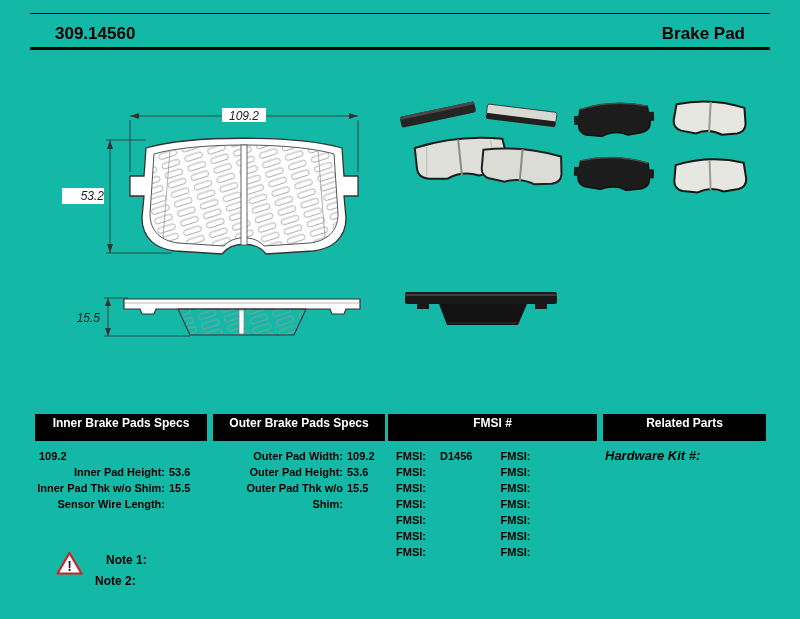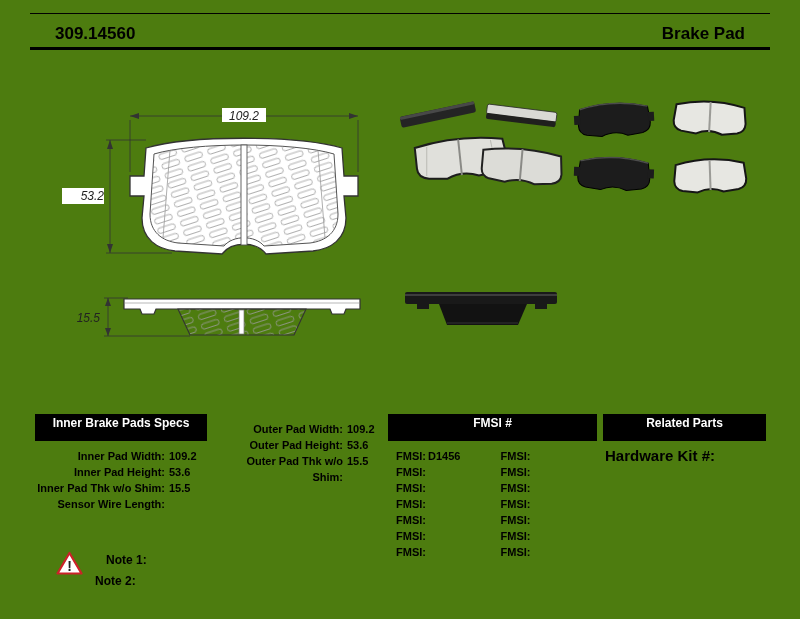--- a/index.html
+++ b/index.html
@@ -1,21 +1,21 @@
 <!DOCTYPE html>
 <html><head>
 <meta charset="utf-8">
 <style>
   * { box-sizing: border-box; margin: 0; padding: 0; }
   html,body { background:#fff; }
   .page {
     position: relative;
     width: 800px;
     height: 619px;
-    background: #4d7c0f;
+    background: #14b8a6;
     font-family: "Liberation Sans", "DejaVu Sans", sans-serif;
     color: #000;
     overflow: hidden;
   }
   .rule { position: absolute; left: 30px; right: 30px; background: #000; }
   .rule-top { top: 13px; height: 1px; }
   .rule-thick { top: 47px; height: 3px; }
   .part-number { position: absolute; left: 55px; top: 24px; font-size: 17px; font-weight: bold; }
   .product-type { position: absolute; right: 55px; top: 24px; font-size: 17px; font-weight: bold; }
 
@@ -34,24 +34,24 @@
     background: #000; color: #fff;
     font-size: 12px; font-weight: bold; text-align: center;
     height: 27px; line-height: 19px;
   }
   .spec-rows { margin-top: 7px; }
   .spec-row { display: flex; font-size: 11px; font-weight: bold; height: 16px; line-height: 16px; }
   .spec-row .lbl { flex: 1; text-align: right; }
   .spec-row .val { width: 42px; text-align: left; padding-left: 4px; }
 
   .fmsi-grid { display: grid; grid-template-columns: 1fr 1fr; margin-top: 7px; }
-  .fmsi-cell { display: flex; gap: 2px; font-size: 11px; font-weight: bold; height: 16px; line-height: 16px; padding-left: 8px; }
+  .fmsi-cell { display: flex; gap: 14px; font-size: 11px; font-weight: bold; height: 16px; line-height: 16px; padding-left: 8px; }
 
   .related-rows { margin-top: 7px; }
-  .related-row { display: flex; gap: 5px; font-size: 15px; font-weight: bold; height: 16px; line-height: 16px; padding-left: 2px; }
+  .related-row { display: flex; gap: 5px; font-size: 13px; font-weight: bold; height: 16px; line-height: 16px; padding-left: 2px; font-style: italic; }
 
   .warning { position: absolute; left: 56px; top: 551px; }
   .note-1 { position: absolute; left: 106px; top: 553px; font-size: 12px; font-weight: bold; }
   .note-2 { position: absolute; left: 95px; top: 574px; font-size: 12px; font-weight: bold; }
 
   svg text { font-family: "Liberation Sans", "DejaVu Sans", sans-serif; fill: #222; }
 </style>
 </head>
 <body>
 
@@ -164,39 +164,39 @@
     <path d="M44,19 L132,19 L123,40 L52,40 Z" fill="#121212"></path>
     <rect x="22" y="19" width="12" height="5" fill="#191919"></rect>
     <rect x="140" y="19" width="12" height="5" fill="#191919"></rect>
     <line x1="52" y1="38" x2="123" y2="38" stroke="#333" stroke-width="1"></line>
   </svg>
 
   <div class="col col-inner">
     <div class="col-header">Inner Brake Pads Specs</div>
     <div class="spec-rows">
       <div class="spec-row">
-        <span class="lbl">Inner Pad Width:</span>
         <span class="val">109.2</span>
       </div>
       <div class="spec-row">
         <span class="lbl">Inner Pad Height:</span>
         <span class="val">53.6</span>
       </div>
       <div class="spec-row">
         <span class="lbl">Inner Pad Thk w/o Shim:</span>
         <span class="val">15.5</span>
       </div>
       <div class="spec-row">
         <span class="lbl">Sensor Wire Length:</span>
         <span class="val"></span>
       </div>
     </div>
   </div>
 
   <div class="col col-outer">
+    <div class="col-header">Outer Brake Pads Specs</div>
     <div class="spec-rows">
       <div class="spec-row">
         <span class="lbl">Outer Pad Width:</span>
         <span class="val">109.2</span>
       </div>
       <div class="spec-row">
         <span class="lbl">Outer Pad Height:</span>
         <span class="val">53.6</span>
       </div>
       <div class="spec-row">

